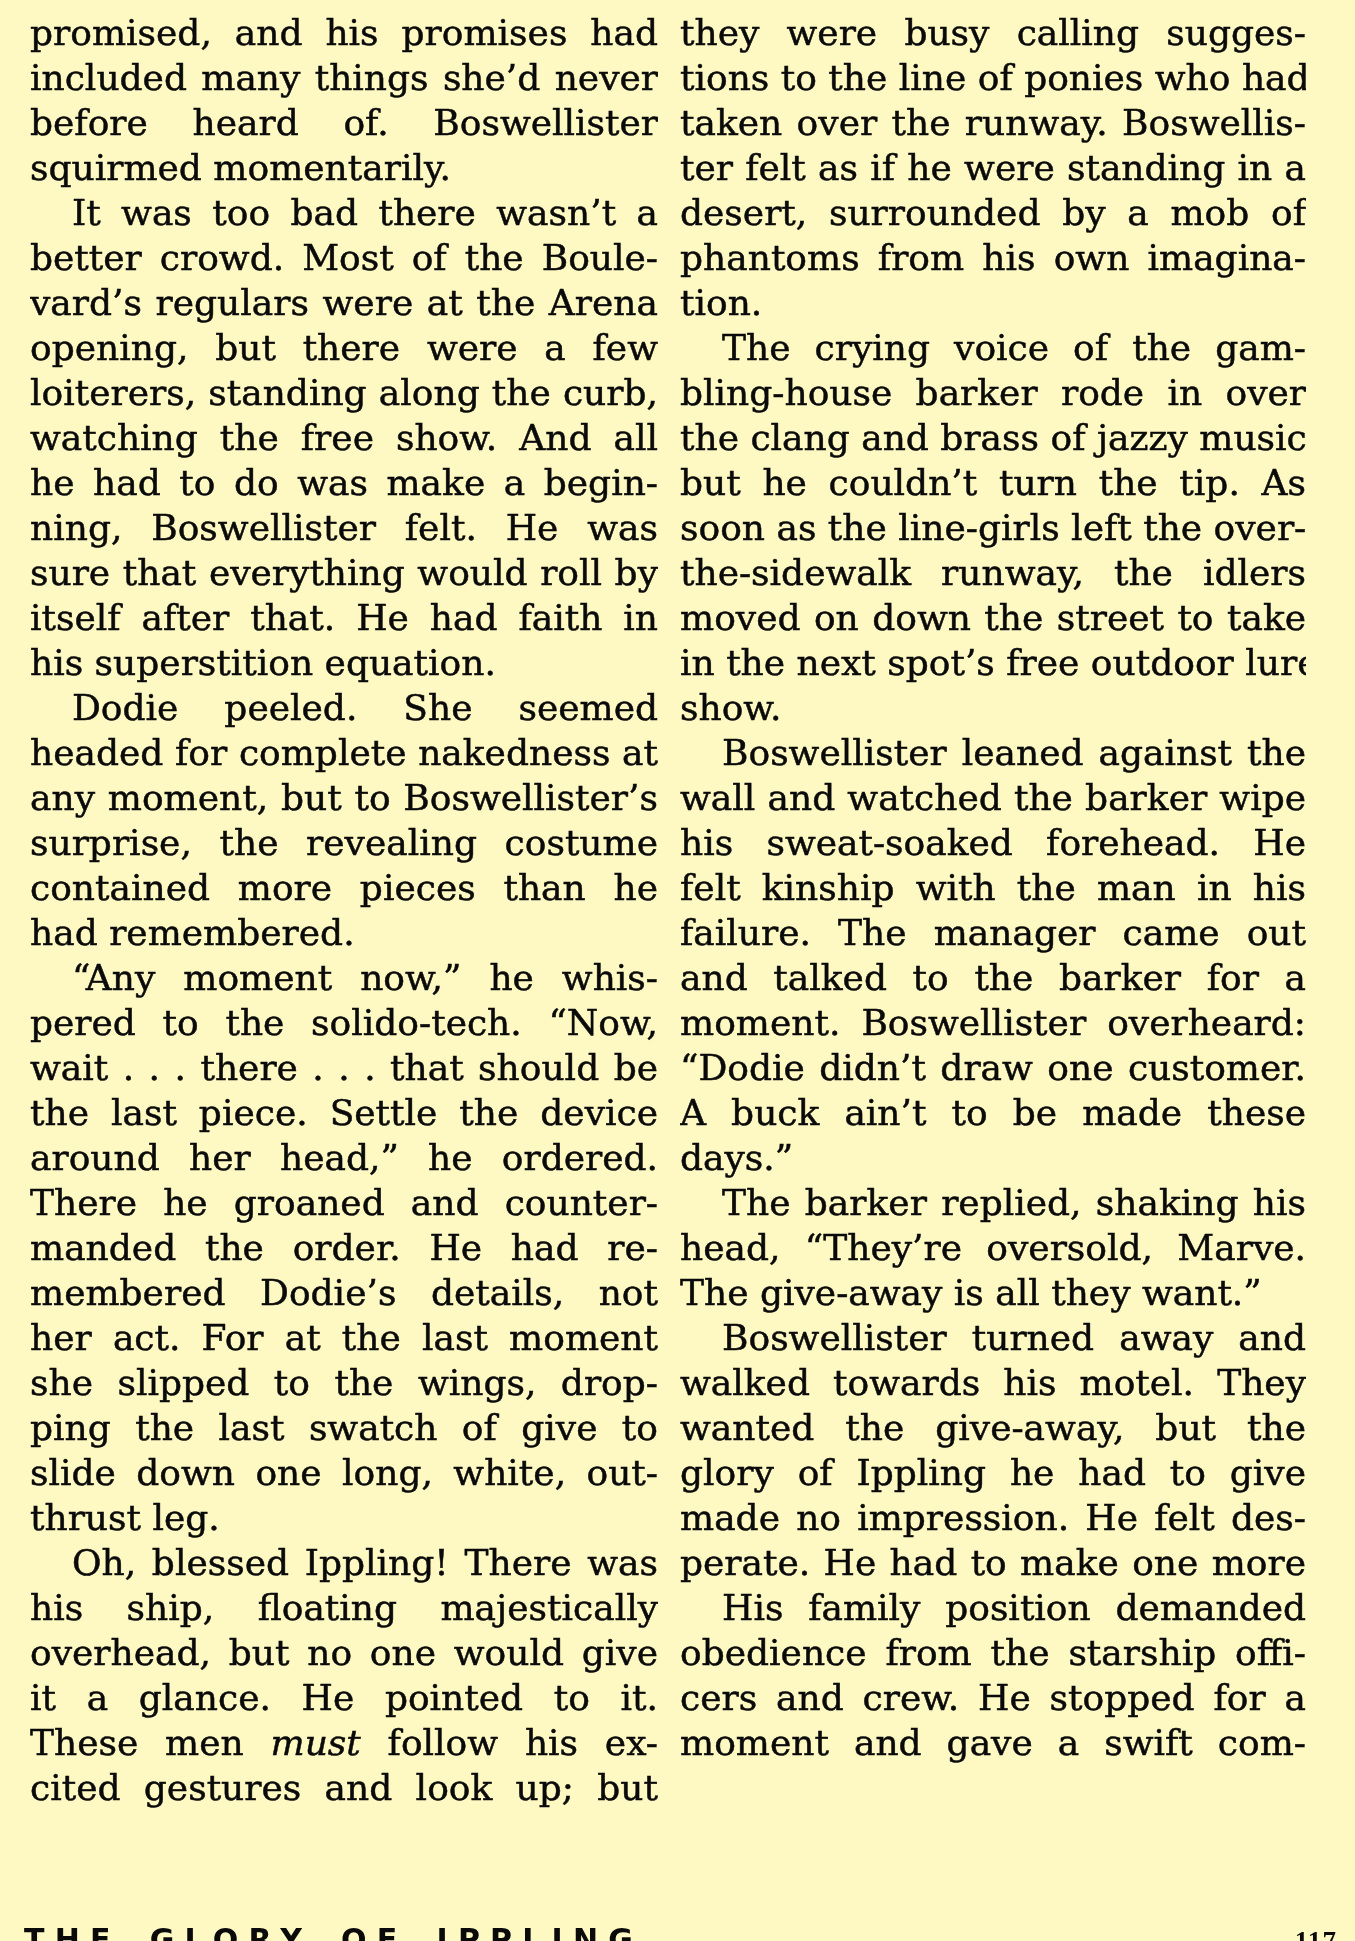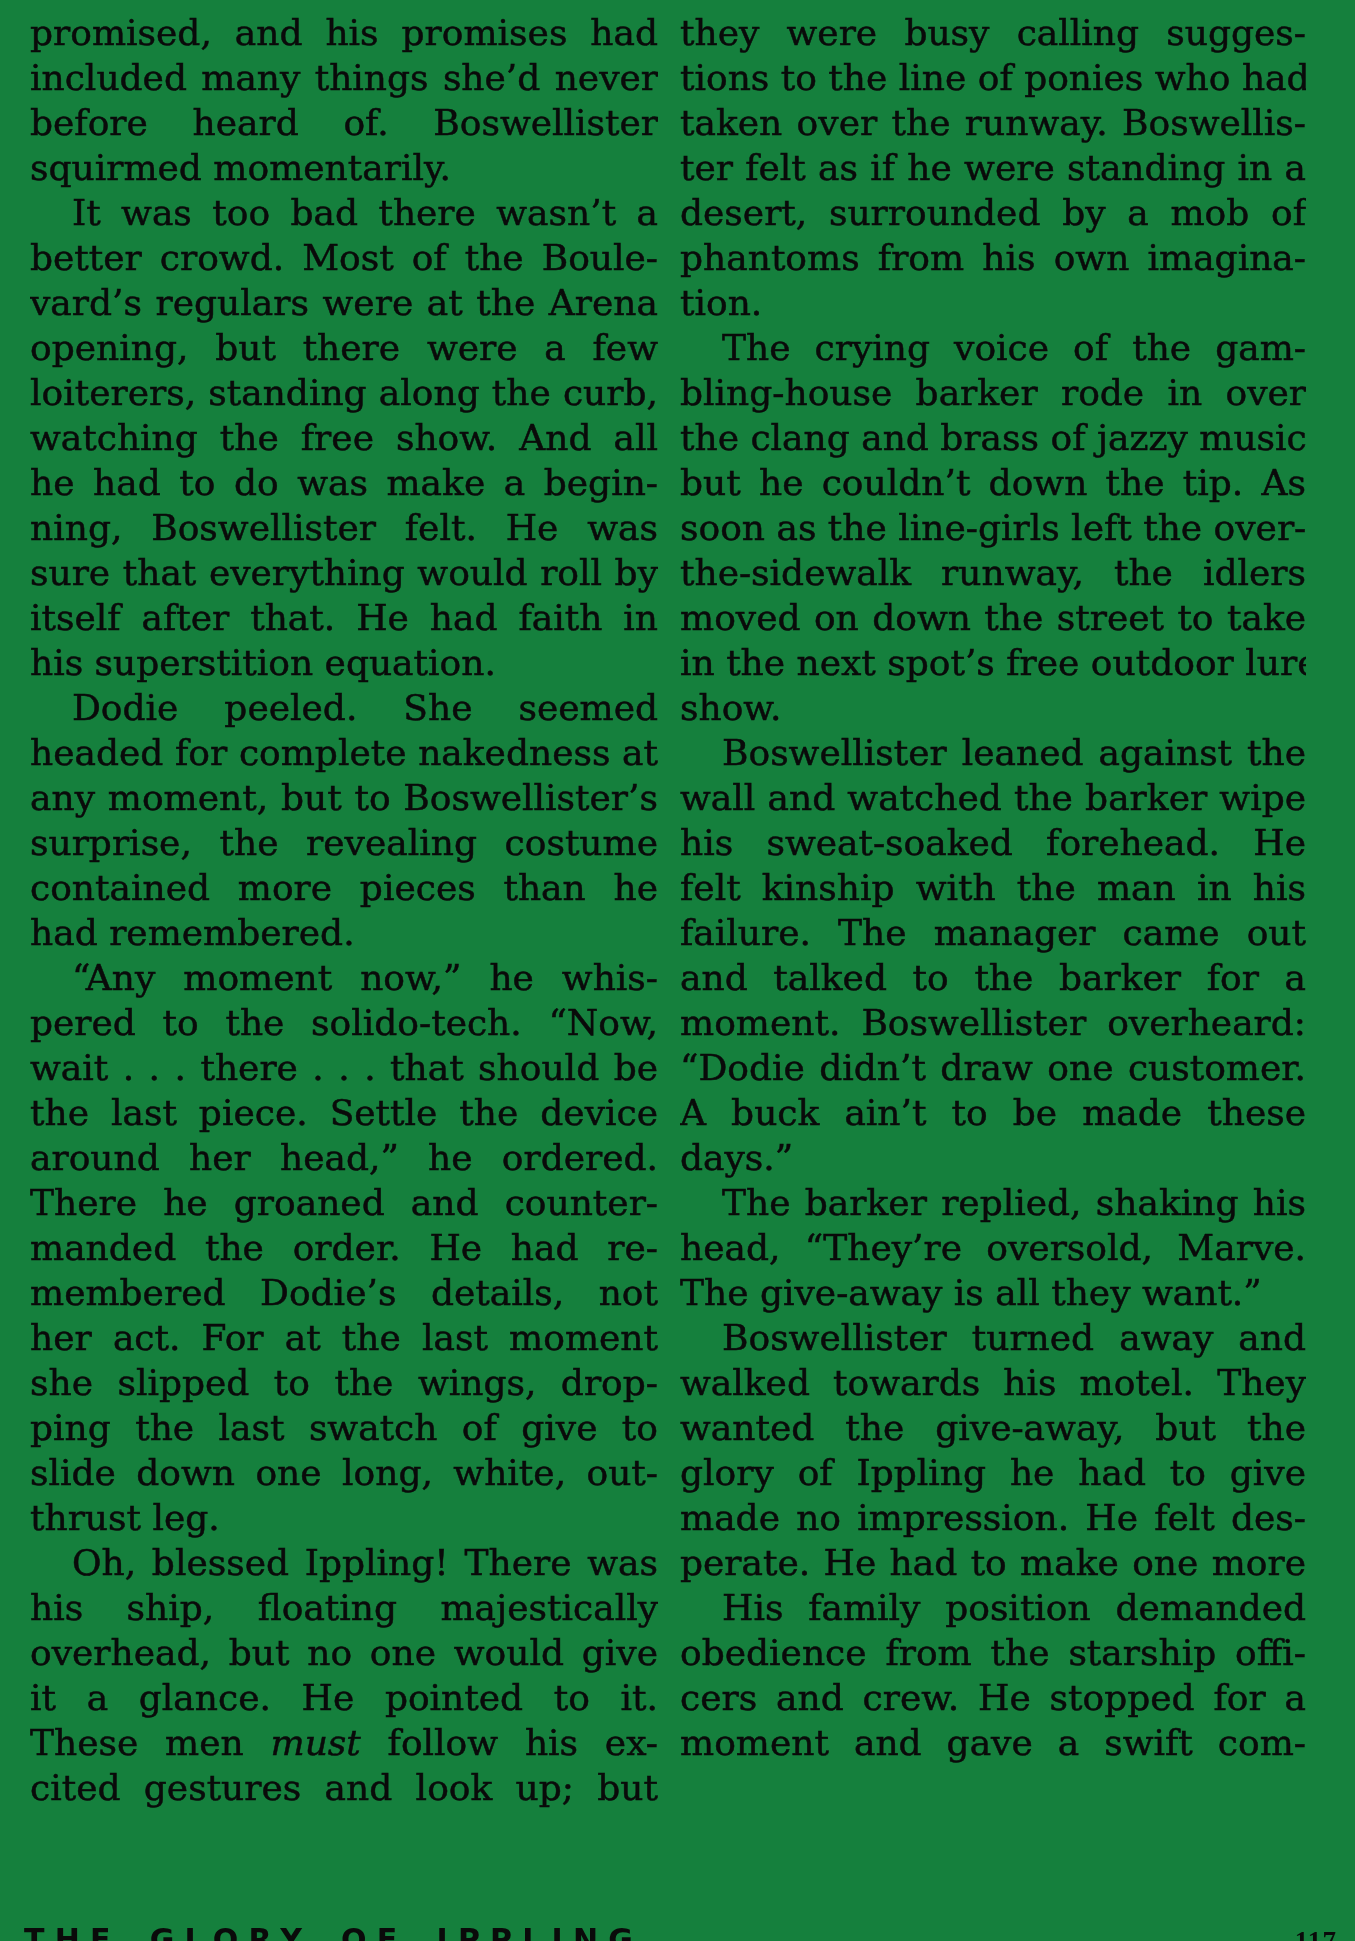--- a/index.html
+++ b/index.html
@@ -4,21 +4,21 @@
 <style>
   html, body {
     margin: 0;
     padding: 0;
     background: #ffffff;
   }
   .page {
     position: relative;
     width: 1355px;
     height: 1941px;
-    background: #15803d;
+    background: #fef9c3;
     color: #0a0a0a;
     overflow: hidden;
   }
   .col {
     position: absolute;
     top: 10px;
     width: 628px;
     font-family: "DejaVu Serif", "Liberation Serif", serif;
     font-size: 36px;
     line-height: 45px;
@@ -122,21 +122,21 @@
         <div class="line">taken over the runway. Boswellis-</div>
         <div class="line">ter felt as if he were standing in a</div>
         <div class="line">desert, surrounded by a mob of</div>
         <div class="line">phantoms from his own imagina-</div>
         <div class="line end">tion.</div>
       </div>
       <div>
         <div class="line first">The crying voice of the gam-</div>
         <div class="line">bling-house barker rode in over</div>
         <div class="line">the clang and brass of jazzy music,</div>
-        <div class="line">but he couldn’t down the tip. As</div>
+        <div class="line">but he couldn’t turn the tip. As</div>
         <div class="line">soon as the line-girls left the over-</div>
         <div class="line">the-sidewalk runway, the idlers</div>
         <div class="line">moved on down the street to take</div>
         <div class="line">in the next spot’s free outdoor lure</div>
         <div class="line end">show.</div>
       </div>
       <div>
         <div class="line first">Boswellister leaned against the</div>
         <div class="line">wall and watched the barker wipe</div>
         <div class="line">his sweat-soaked forehead. He</div>

